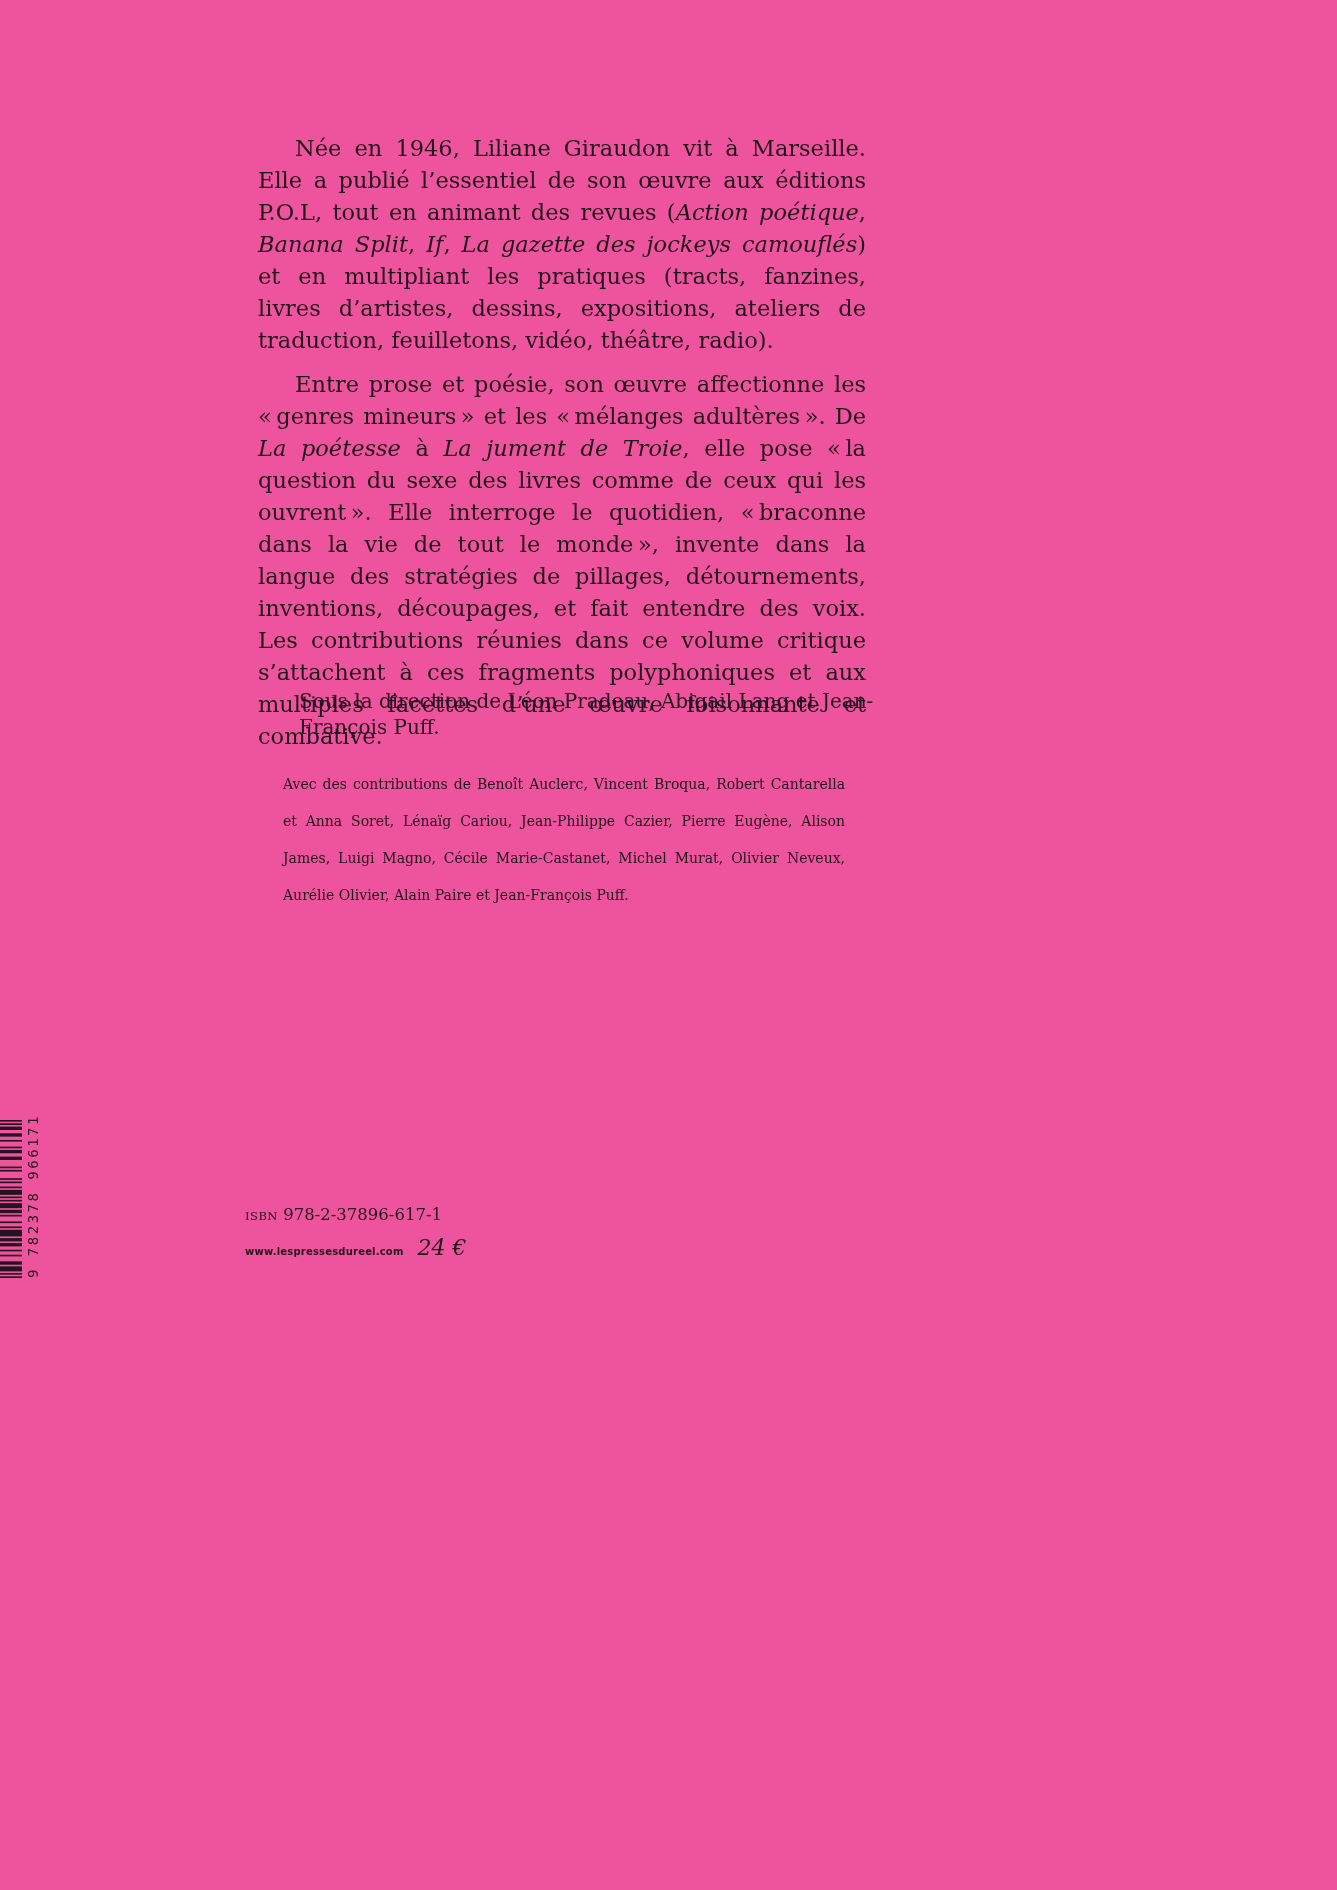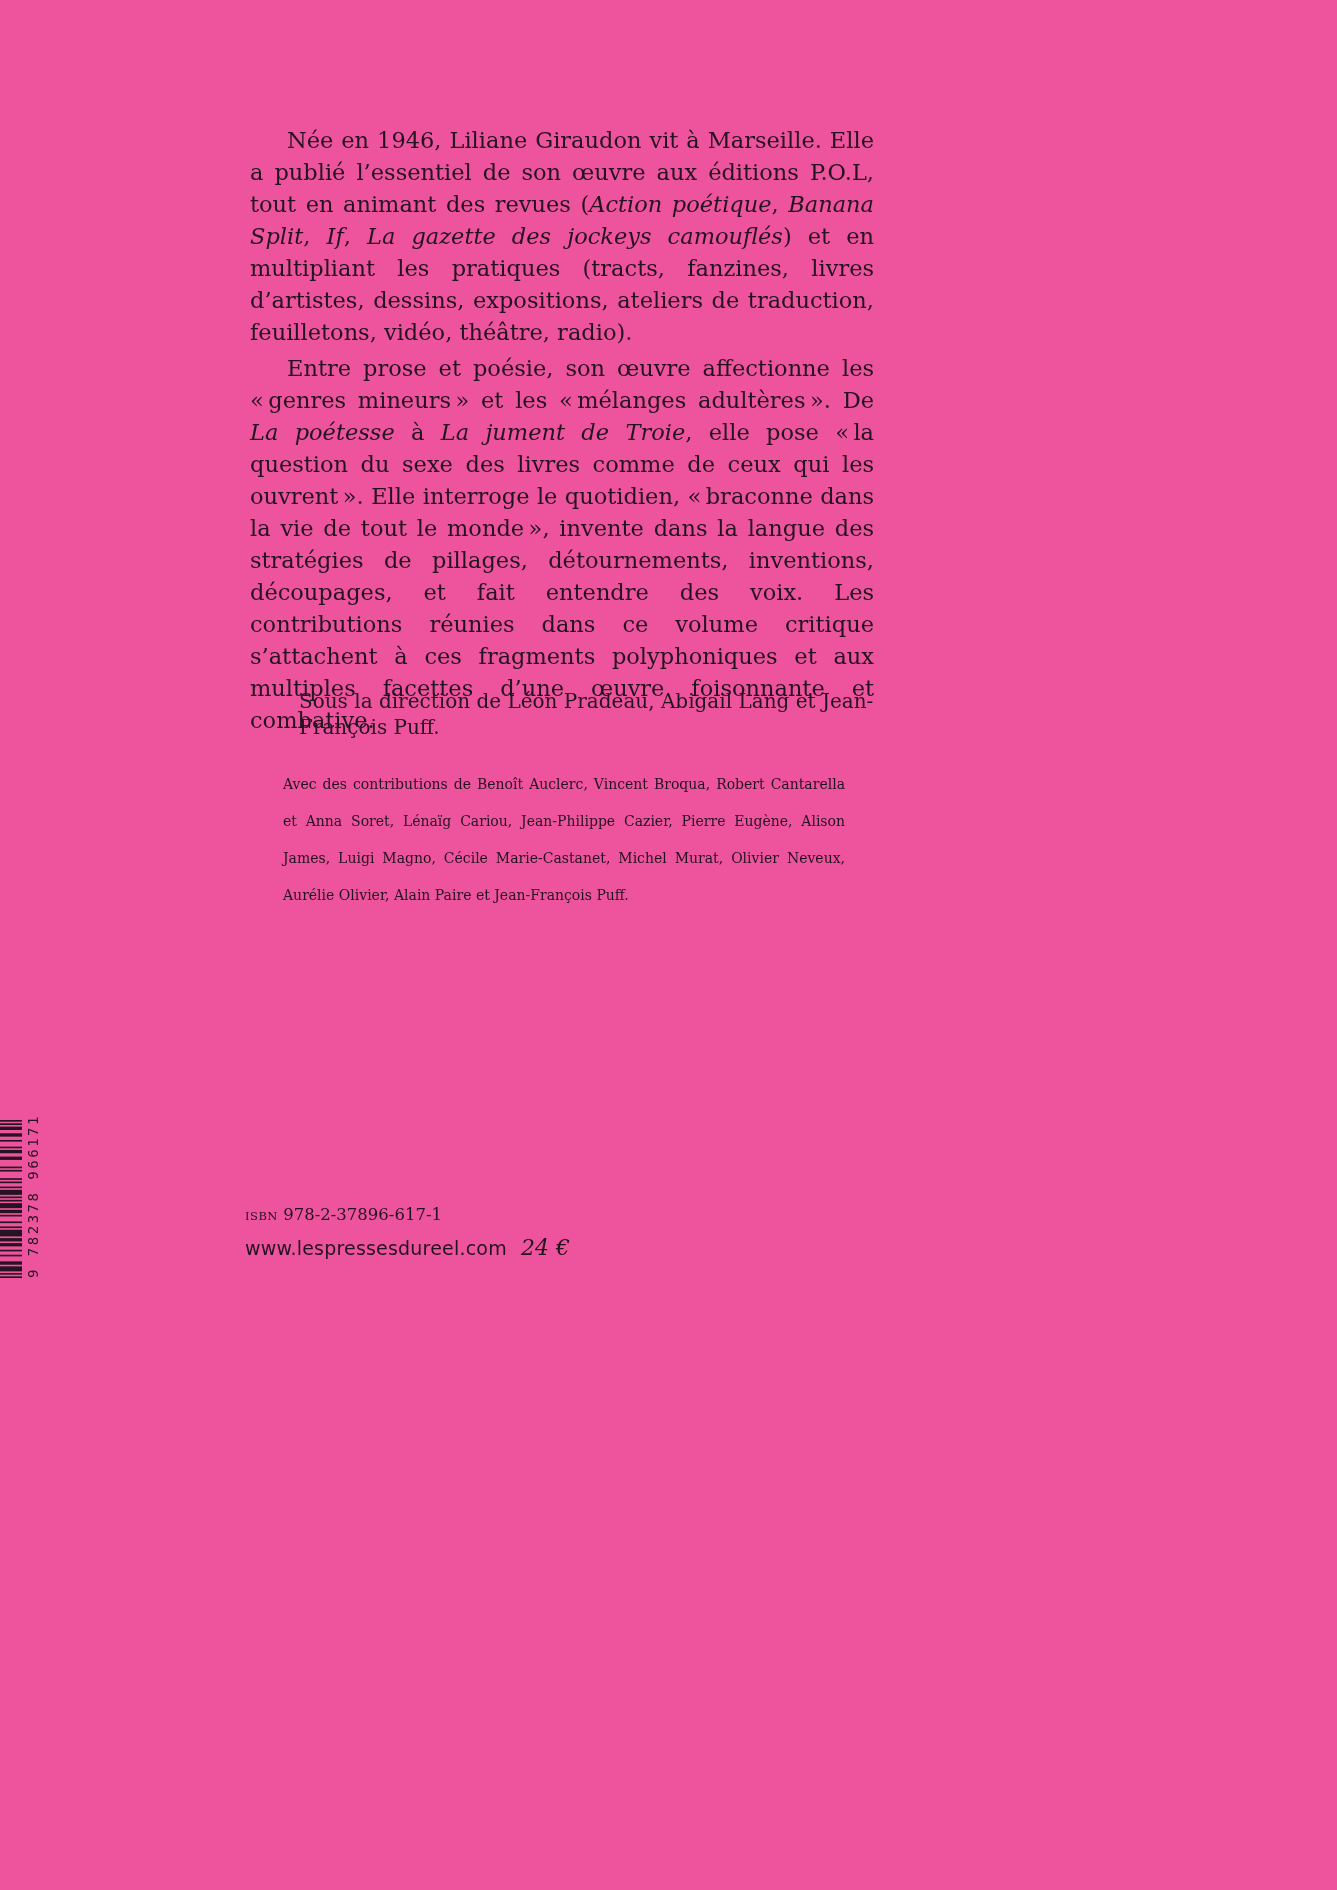--- a/index.html
+++ b/index.html
@@ -16,21 +16,21 @@
 
   .blurb {
     position: absolute;
     left: 246px;
     top: 120px;
     width: 632px;
     font-size: 22.5px;
     line-height: 32px;
     text-align: justify;
   }
-  .body-para { margin: 4px; text-indent: 37px; }
+  .body-para { margin: 12px; text-indent: 37px; }
 
   .direction-line {
     position: absolute;
     left: 283px;
     top: 672px;
     width: 640px;
     font-size: 20px;
     line-height: 26px;
     margin: 16px;
   }
@@ -83,22 +83,22 @@
   .site-line {
     position: absolute;
     left: 245px;
     top: 1235px;
     display: flex;
     align-items: baseline;
     gap: 14px;
   }
   .website {
     font-family: "DejaVu Sans", sans-serif;
-    font-weight: normal;
-    font-size: 19px;
+    font-weight: bold;
+    font-size: 10px;
     letter-spacing: 0.2px;
   }
   .price {
     font-family: "DejaVu Serif", serif;
     font-size: 22px;
     font-style: italic;
   }
 
   i { font-style: italic; }
 </style>

